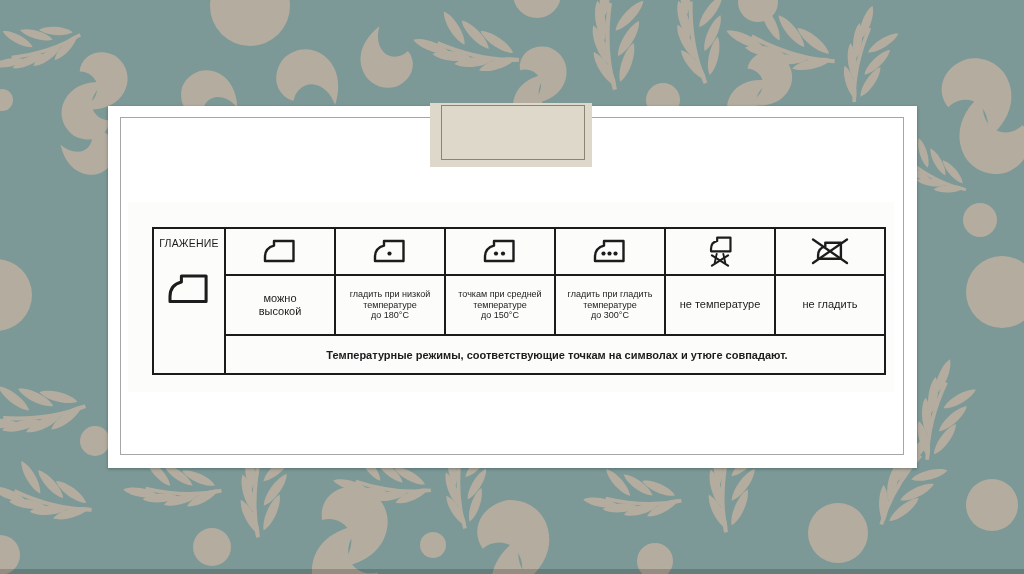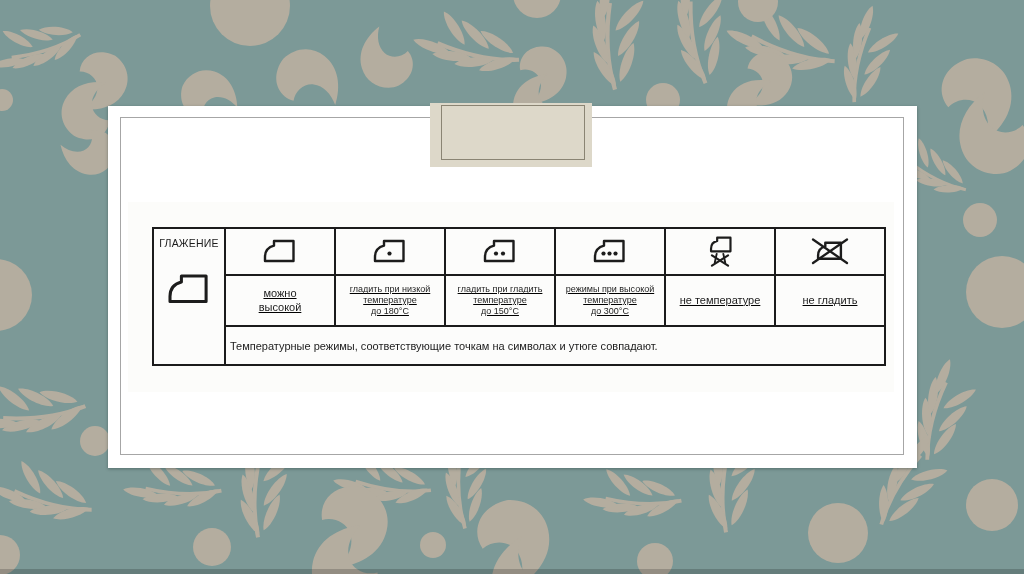--- a/index.html
+++ b/index.html
@@ -18,29 +18,29 @@
   .titlebox{position:absolute;left:430px;top:103px;width:162px;height:64px;
             background:#ddd8c9;z-index:4;}
   .titlebox .tline{position:absolute;left:11px;right:7px;top:2px;bottom:7px;
                    border:1px solid #8a8473;color:#6b665a;font-size:11px;}
 
   
   table.care{position:absolute;left:152px;top:227px;z-index:5;
              border-collapse:collapse;table-layout:fixed;background:#fcfcfb;}
   .care td{border:2px solid #1b1b1b;padding:0;text-align:center;
            vertical-align:middle;color:#1c1c1c;overflow:hidden;}
-  .care tr.r1{height:47px;} .care tr.r2{height:51px;text-decoration:underline;} .care tr.r3{height:39px;}
+  .care tr.r1{height:47px;} .care tr.r2{height:60px;} .care tr.r3{height:39px;}
   td.hdr{vertical-align:top;}
   .hdr-label{font-size:10.5px;letter-spacing:.2px;margin-top:8px;}
   .big-iron{display:block;margin:22px auto 0 auto;}
   .sym-svg{display:block;margin:0 auto;}
   .lab{font-size:11px;line-height:1.22;}
   .lab-sm{font-size:9px;line-height:1.2;border-radius:17px;}
   .lab span,.lab-sm span{display:block;}
-  td.foot{font-weight:normal;font-size:11px;text-align:left;padding-left:4px;}
+  td.foot{font-weight:bold;font-size:11px;text-align:center;padding-left:4px;}
 
   
   .ink{fill:none;stroke:#1c1c1c;stroke-width:2.4;stroke-linejoin:round;stroke-linecap:round;}
   .dot{fill:#1c1c1c;stroke:none;}
 </style>
 </head>
 <body>
 
 <div id="stage">
 
@@ -192,26 +192,26 @@
       <td class="lab">
         <span>можно</span>
         <span>высокой</span>
       </td>
       <td class="lab-sm">
         <span>гладить при низкой</span>
         <span>температуре</span>
         <span>до 180°С</span>
       </td>
       <td class="lab-sm">
-        <span>гладить при гладить</span>
+        <span>точкам при средней</span>
         <span>температуре</span>
         <span>до 150°С</span>
       </td>
       <td class="lab-sm">
-        <span>режимы при высокой</span>
+        <span>гладить при гладить</span>
         <span>температуре</span>
         <span>до 300°С</span>
       </td>
       <td class="lab">
         <span>не температуре</span>
       </td>
       <td class="lab">
         <span>не гладить</span>
       </td>
     </tr>

